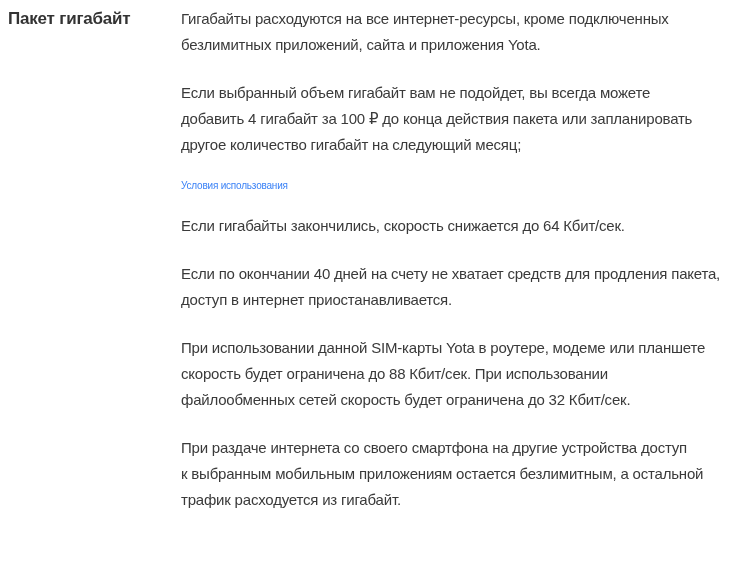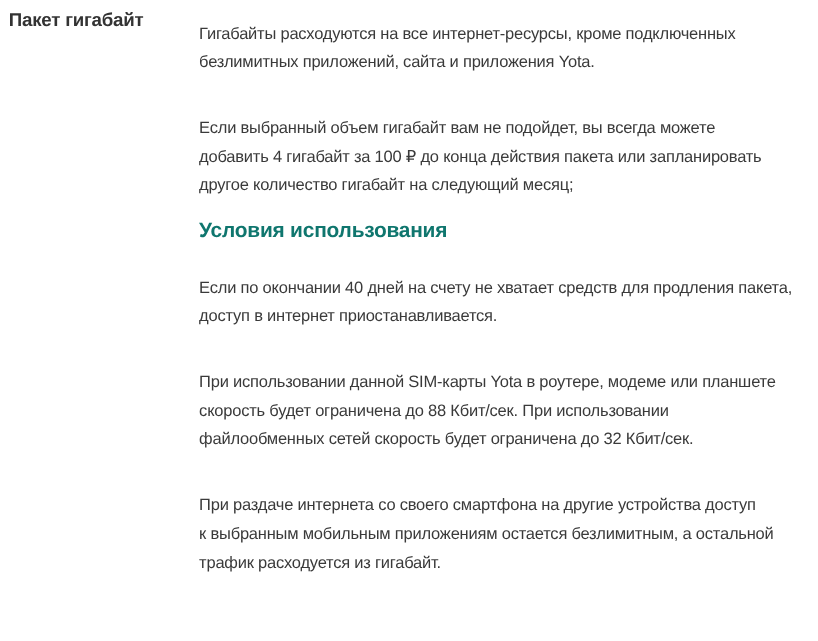--- a/index.html
+++ b/index.html
@@ -33,51 +33,51 @@
     color: #333333;
     letter-spacing: -0.2px;
   }
   .content-col {
     flex: 1;
     display: flex;
     flex-direction: column;
     min-width: 0;
   }
   .para {
-    margin: 12px 0 22px 0;
+    margin: 0 0 22px 0;
     font-size: 15px;
     line-height: 26px;
     color: #3a3a3a;
     letter-spacing: -0.2px;
     white-space: pre;
   }
   .subhead {
     margin: -7px 0 14px 0;
-    font-size: 19px;
+    font-size: 10px;
     line-height: 26px;
-    color: #0f766e;
+    color: #3b82f6;
     letter-spacing: -0.2px;
     white-space: pre;
-    font-weight: bold;
   }
 </style>
 </head>
 <body>
 
 <div class="row">
   <div class="label-col">
     <h2 class="row-label">Пакет гигабайт</h2>
   </div>
   <div class="content-col">
     <p class="para">Гигабайты расходуются на все интернет-ресурсы, кроме подключенных
 безлимитных приложений, сайта и приложения Yota.</p>
     <p class="para">Если выбранный объем гигабайт вам не подойдет, вы всегда можете
 добавить 4 гигабайт за 100 ₽ до конца действия пакета или запланировать
 другое количество гигабайт на следующий месяц;</p>
     <p class="subhead">Условия использования</p>
+    <p class="para">Если гигабайты закончились, скорость снижается до 64 Кбит/сек.</p>
     <p class="para">Если по окончании 40 дней на счету не хватает средств для продления пакета,
 доступ в интернет приостанавливается.</p>
     <p class="para">При использовании данной SIM-карты Yota в роутере, модеме или планшете
 скорость будет ограничена до 88 Кбит/сек. При использовании
 файлообменных сетей скорость будет ограничена до 32 Кбит/сек.</p>
     <p class="para">При раздаче интернета со своего смартфона на другие устройства доступ
 к выбранным мобильным приложениям остается безлимитным, а остальной
 трафик расходуется из гигабайт.</p>
   </div>
 </div>

